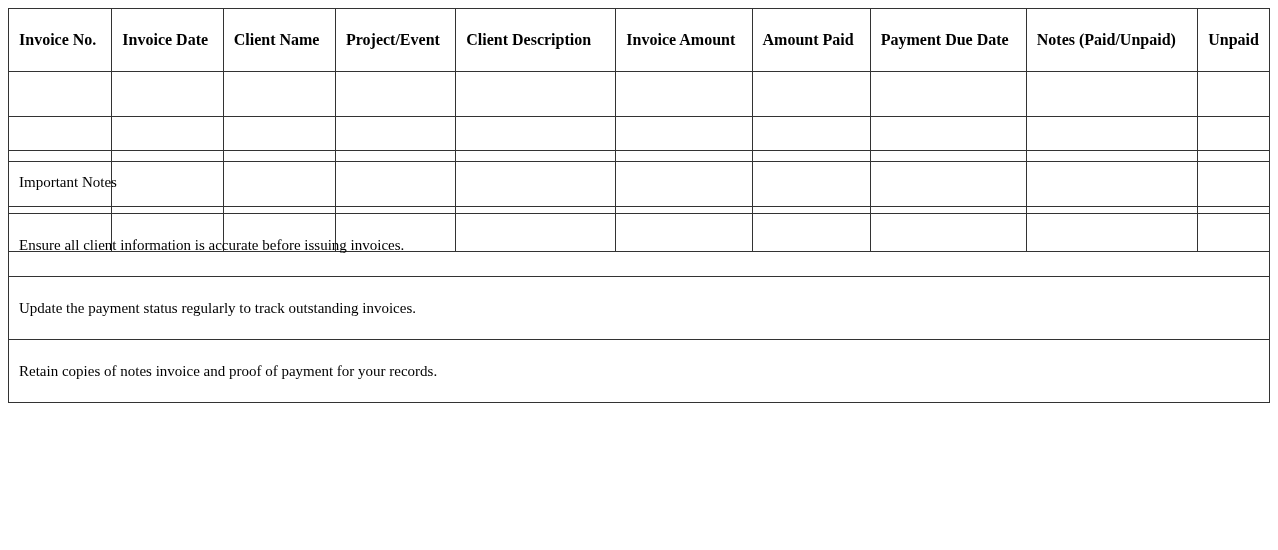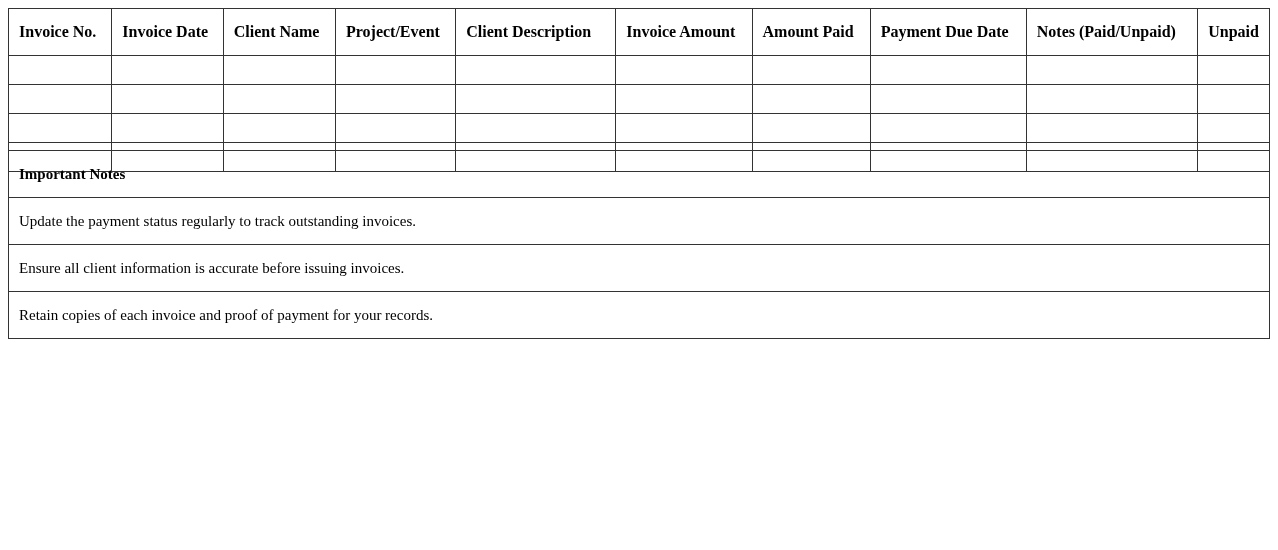--- a/index.html
+++ b/index.html
@@ -2,27 +2,27 @@
 <html><head>
   <meta charset="utf-8">
   <style>
     html, body { margin: 0; padding: 0; background: #ffffff; }
     body {
       width: 1278px; height: 550px; position: relative; overflow: hidden;
       font-family: "Liberation Serif", "DejaVu Serif", serif;
       color: #000;
     }
     table { border-collapse: collapse; position: absolute; left: 8px; }
-    td, th { border: 1px solid #333333; padding: 4px 10px; text-align: left; vertical-align: middle; }
+    td, th { border: 1px solid #333333; padding: 12px 10px; text-align: left; vertical-align: middle; }
     #invoice-table { top: 8px; width: 1262px; font-size: 16px; }
     #invoice-table th { height: 38px; font-weight: bold; white-space: nowrap; }
     #invoice-table td { height: 20px; }
     #notes-table { top: 150px; width: 1262px; font-size: 15px; }
     #notes-table th, #notes-table td { height: 38px; }
-    #notes-table th { font-weight: bold; }
+    #notes-table th { font-weight: normal; }
   </style>
 </head>
 <body>
 
 <table id="invoice-table">
   <colgroup>
     <col style="width:104px">
       <col style="width:112px">
       <col style="width:113px">
       <col style="width:121px">
@@ -100,22 +100,22 @@
 </table>
 
 <table id="notes-table">
   <thead>
     <tr>
       <th>Important Notes</th>
     </tr>
   </thead>
   <tbody>
     <tr>
+      <td>Ensure all client information is accurate before issuing invoices.</td>
+    </tr>
+    <tr>
       <td>Update the payment status regularly to track outstanding invoices.</td>
     </tr>
     <tr>
-      <td>Ensure all client information is accurate before issuing invoices.</td>
-    </tr>
-    <tr>
-      <td>Retain copies of each invoice and proof of payment for your records.</td>
+      <td>Retain copies of notes invoice and proof of payment for your records.</td>
     </tr>
   </tbody>
 </table>
 
 </body></html>

